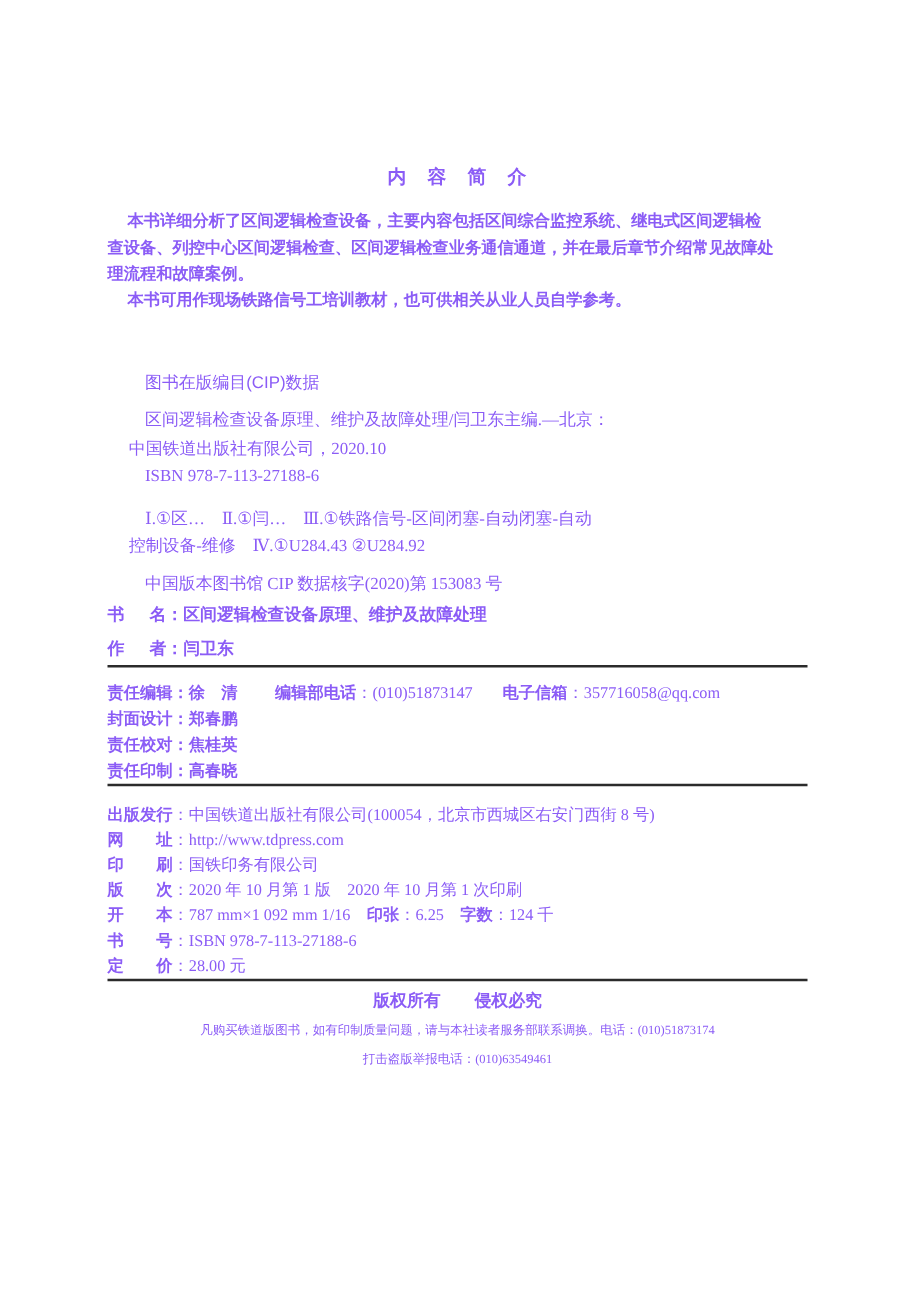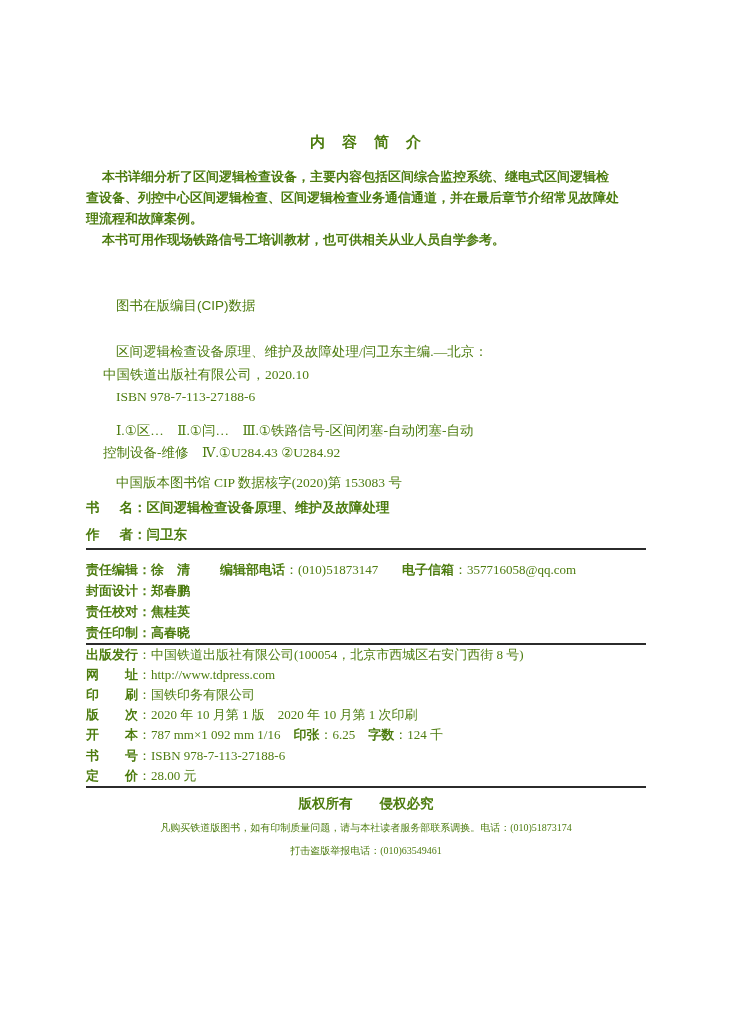--- a/index.html
+++ b/index.html
@@ -1,18 +1,18 @@
 <!DOCTYPE html>
 <html><head>
 <meta charset="utf-8">
 <style>
   * { margin: 0; padding: 0; box-sizing: border-box; }
   html, body { background: #ffffff; }
   .page {
-    width: 730px; height: 1032px; background: #ffffff; color: #4d7c0f;
+    width: 730px; height: 1032px; background: #ffffff; color: #8b5cf6;
     position: relative; overflow: hidden;
     padding: 134px 84px 0 86px;
     font-family: "Liberation Serif", "DejaVu Serif", serif;
   }
   
   .intro-title {
     font-family: "Liberation Sans", "DejaVu Sans", sans-serif;
     font-size: 15px; font-weight: 700; text-align: center;
     line-height: 15px; height: 15px; letter-spacing: 1px;
   }
@@ -21,21 +21,21 @@
     font-family: "Liberation Sans", "DejaVu Sans", sans-serif;
     font-size: 13px; font-weight: 700; line-height: 21px; white-space: nowrap;
   }
   .indent { text-indent: 16px; }
   
   .cip-heading {
     margin-top: 45px; margin-left: 30px;
     font-family: "Liberation Sans", "DejaVu Sans", sans-serif;
     font-size: 13.5px; font-weight: 400; line-height: 22px;
   }
-  .cip-body { margin-top: 24px; }
+  .cip-body { margin-top: 8px; }
   .cip-line { font-size: 13.5px; line-height: 22.5px; white-space: nowrap; }
   .ml1 { margin-left: 17px; }
   .ml2 { margin-left: 30px; }
   .gap  { margin-top: 11px; }
   .gap2 { margin-top: 7px; font-family: Liberation Serif, serif; }
   
   .bookinfo { }
   .bi-row {
     font-family: "Liberation Sans", "DejaVu Sans", sans-serif;
     font-size: 13.5px; font-weight: 700; line-height: 27px; white-space: nowrap;
@@ -48,21 +48,21 @@
   .cr-row { font-size: 13px; line-height: 21px; position: relative; white-space: nowrap; }
   .lbl {
     display: inline-block; width: 52px; text-align: justify; text-align-last: justify;
     font-family: "Liberation Sans", "DejaVu Sans", sans-serif; font-weight: 700;
   }
   .cr-name { font-family: "Liberation Sans", "DejaVu Sans", sans-serif; font-weight: 700; }
   .lbl2 { font-family: Liberation Mono, monospace; font-weight: 700; }
   .cr-phone { position: absolute; left: 134px; top: 0; }
   .cr-email { position: absolute; left: 316px; top: 0; }
   
-  .pub { margin-top: 0; }
+  .pub { margin-top: 13px; }
   .pub-row { font-size: 13px; line-height: 20px; white-space: nowrap; }
   .pub-extra { margin-left: 13px; }
   
   .footer { margin-top: 7px; width: 560px; text-align: center; }
   .notice {
     font-family: "Liberation Sans", "DejaVu Sans", sans-serif;
     font-size: 13.5px; font-weight: 700; line-height: 18px;
   }
   .fline { font-size: 10px; line-height: 20px; }
   .fline.first { margin-top: 5px; }

